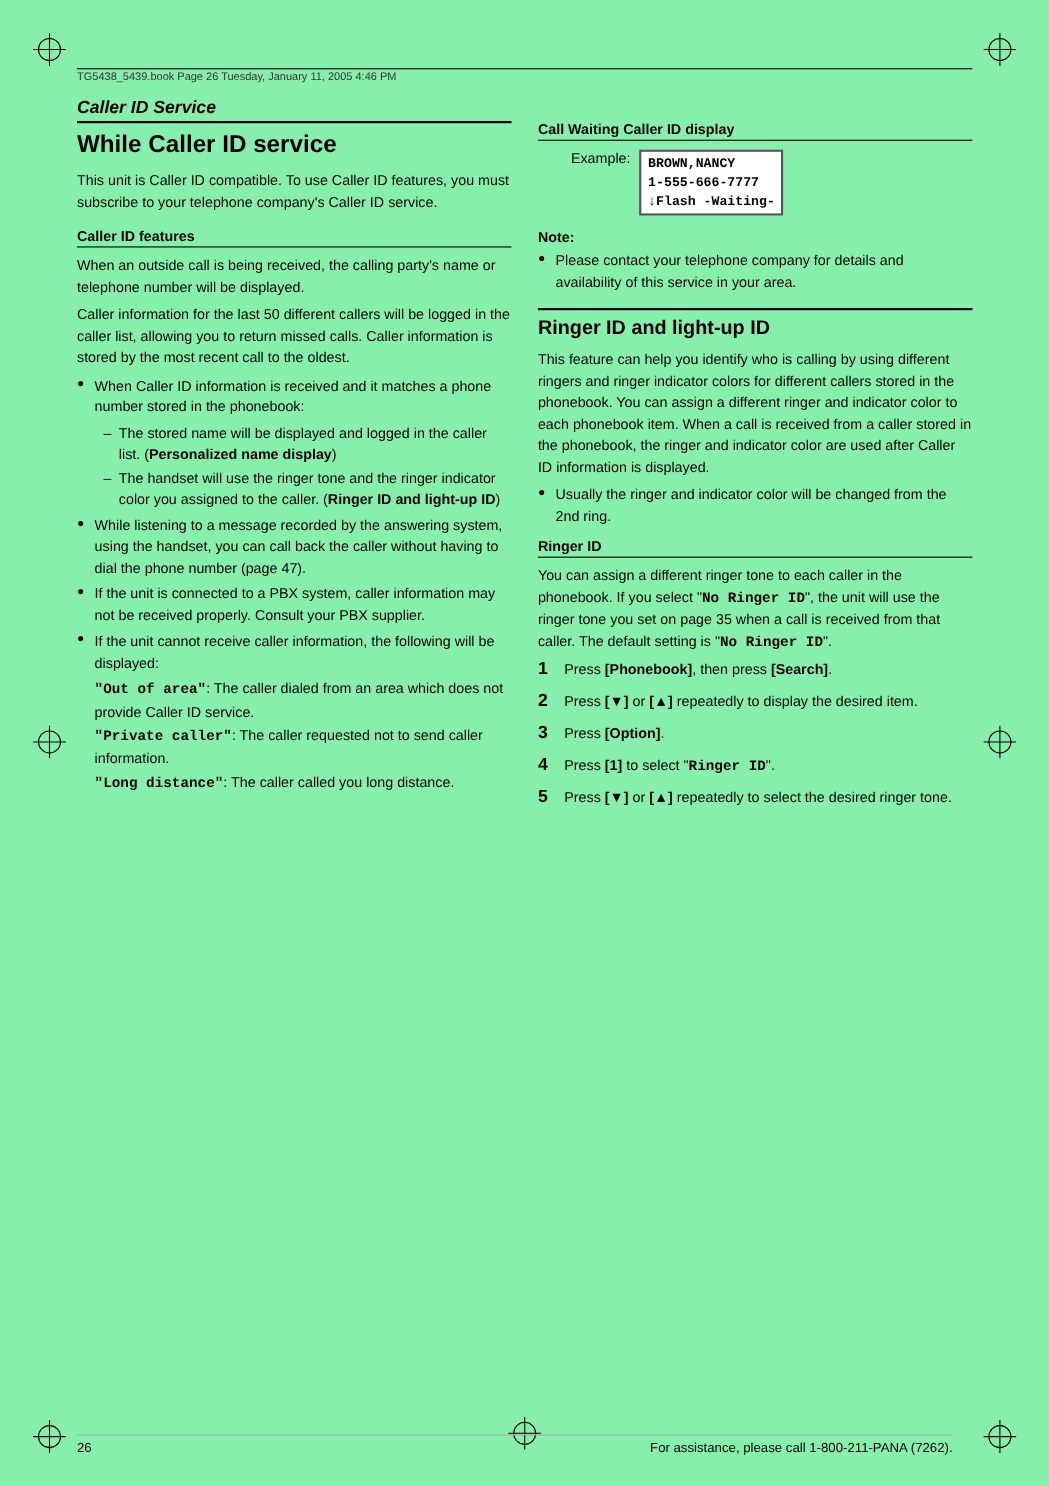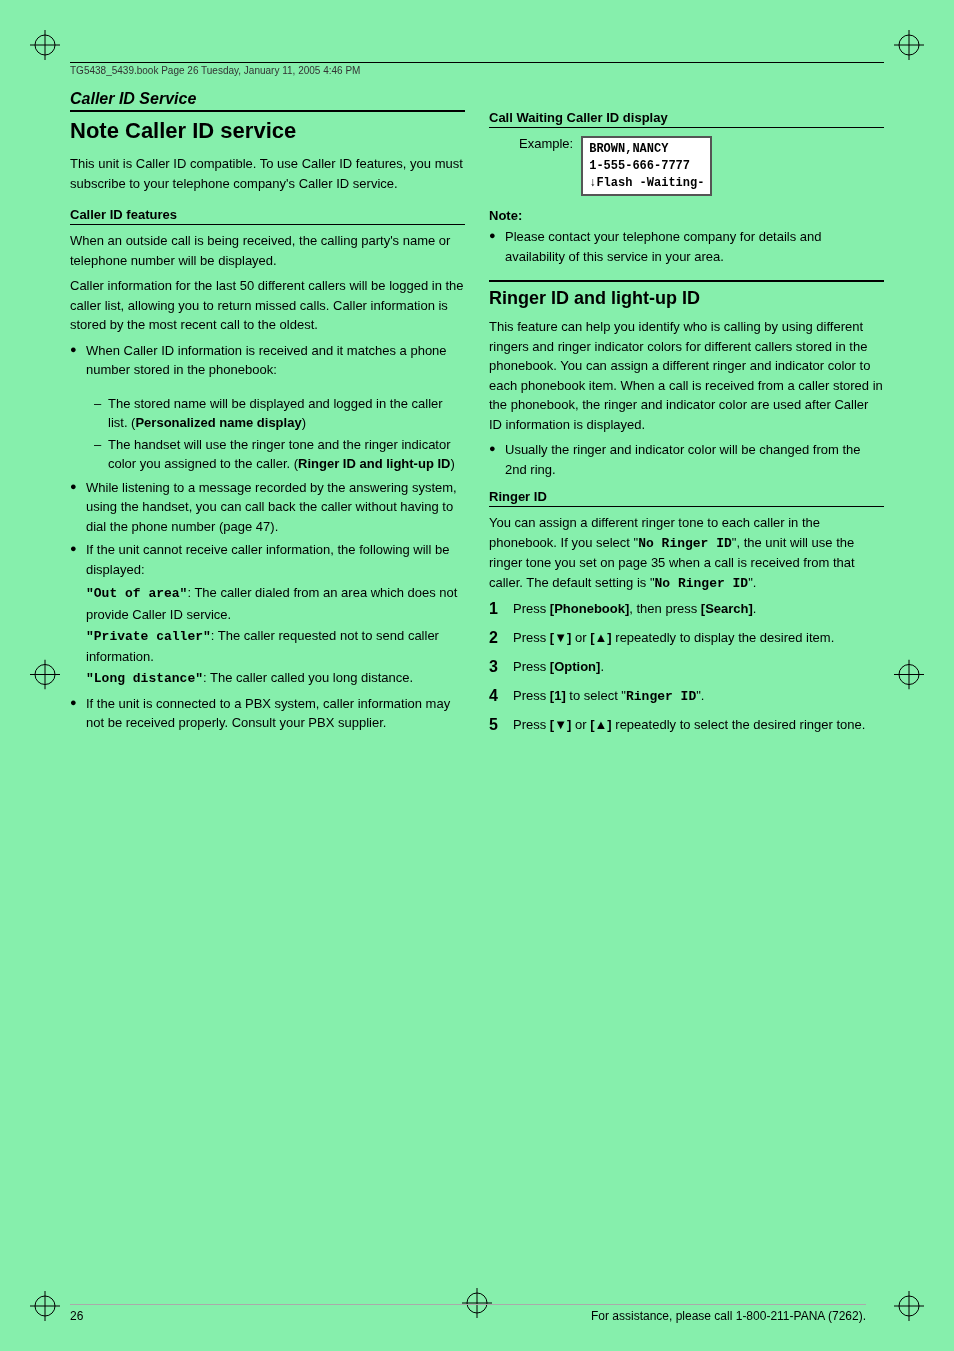--- a/index.html
+++ b/index.html
@@ -115,21 +115,21 @@
       content: "●";
       position: absolute;
       left: 0;
       top: 0;
       font-size: 11px;
     }
 
     .sub-bullet-list {
       list-style: none;
       padding: 0;
-      margin: 14px 0 4px 8px;
+      margin: 4px 0 4px 8px;
     }
 
     .sub-bullet-list > li {
       padding-left: 14px;
       position: relative;
       font-size: 13px;
       line-height: 1.5;
       margin-bottom: 2px;
     }
 
@@ -305,21 +305,21 @@
 
   <div class="section-label">
     <em>Caller ID Service</em>
   </div>
 
   <div class="content">
 
     <div class="left-col">
 
       <div class="left-border-section">
-        <h1 class="main-title">Note Caller ID service</h1>
+        <h1 class="main-title">While Caller ID service</h1>
       </div>
 
       <p class="intro-text">This unit is Caller ID compatible. To use Caller ID features, you must subscribe to your telephone company's Caller ID service.</p>
 
       <div class="subsection-title">Caller ID features</div>
 
       <p class="body-text">When an outside call is being received, the calling party's name or telephone number will be displayed.</p>
       <p class="body-text">Caller information for the last 50 different callers will be logged in the caller list, allowing you to return missed calls. Caller information is stored by the most recent call to the oldest.</p>
 
       <ul class="bullet-list">
@@ -330,30 +330,30 @@
             <li>The stored name will be displayed and logged in the caller list. (<strong>Personalized name display</strong>)</li>
             <li>The handset will use the ringer tone and the ringer indicator color you assigned to the caller. (<strong>Ringer ID and light-up ID</strong>)</li>
           </ul>
         </li>
 
         <li>
           <span>While listening to a message recorded by the answering system, using the handset, you can call back the caller without having to dial the phone number (page 47).</span>
         </li>
 
         <li>
+          <span>If the unit is connected to a PBX system, caller information may not be received properly. Consult your PBX supplier.</span>
+        </li>
+
+        <li>
           <span>If the unit cannot receive caller information, the following will be displayed:</span>
           <div style="margin-top:4px;font-size:13px;line-height:1.6;">
             <div><span class="mono bold">"Out of area"</span>: The caller dialed from an area which does not provide Caller ID service.</div>
             <div><span class="mono bold">"Private caller"</span>: The caller requested not to send caller information.</div>
             <div><span class="mono bold">"Long distance"</span>: The caller called you long distance.</div>
           </div>
-        </li>
-
-        <li>
-          <span>If the unit is connected to a PBX system, caller information may not be received properly. Consult your PBX supplier.</span>
         </li>
 
       </ul>
     </div>
 
     <div class="right-col">
 
       <div>
         <div class="subsection-title">Call Waiting Caller ID display</div>
 

